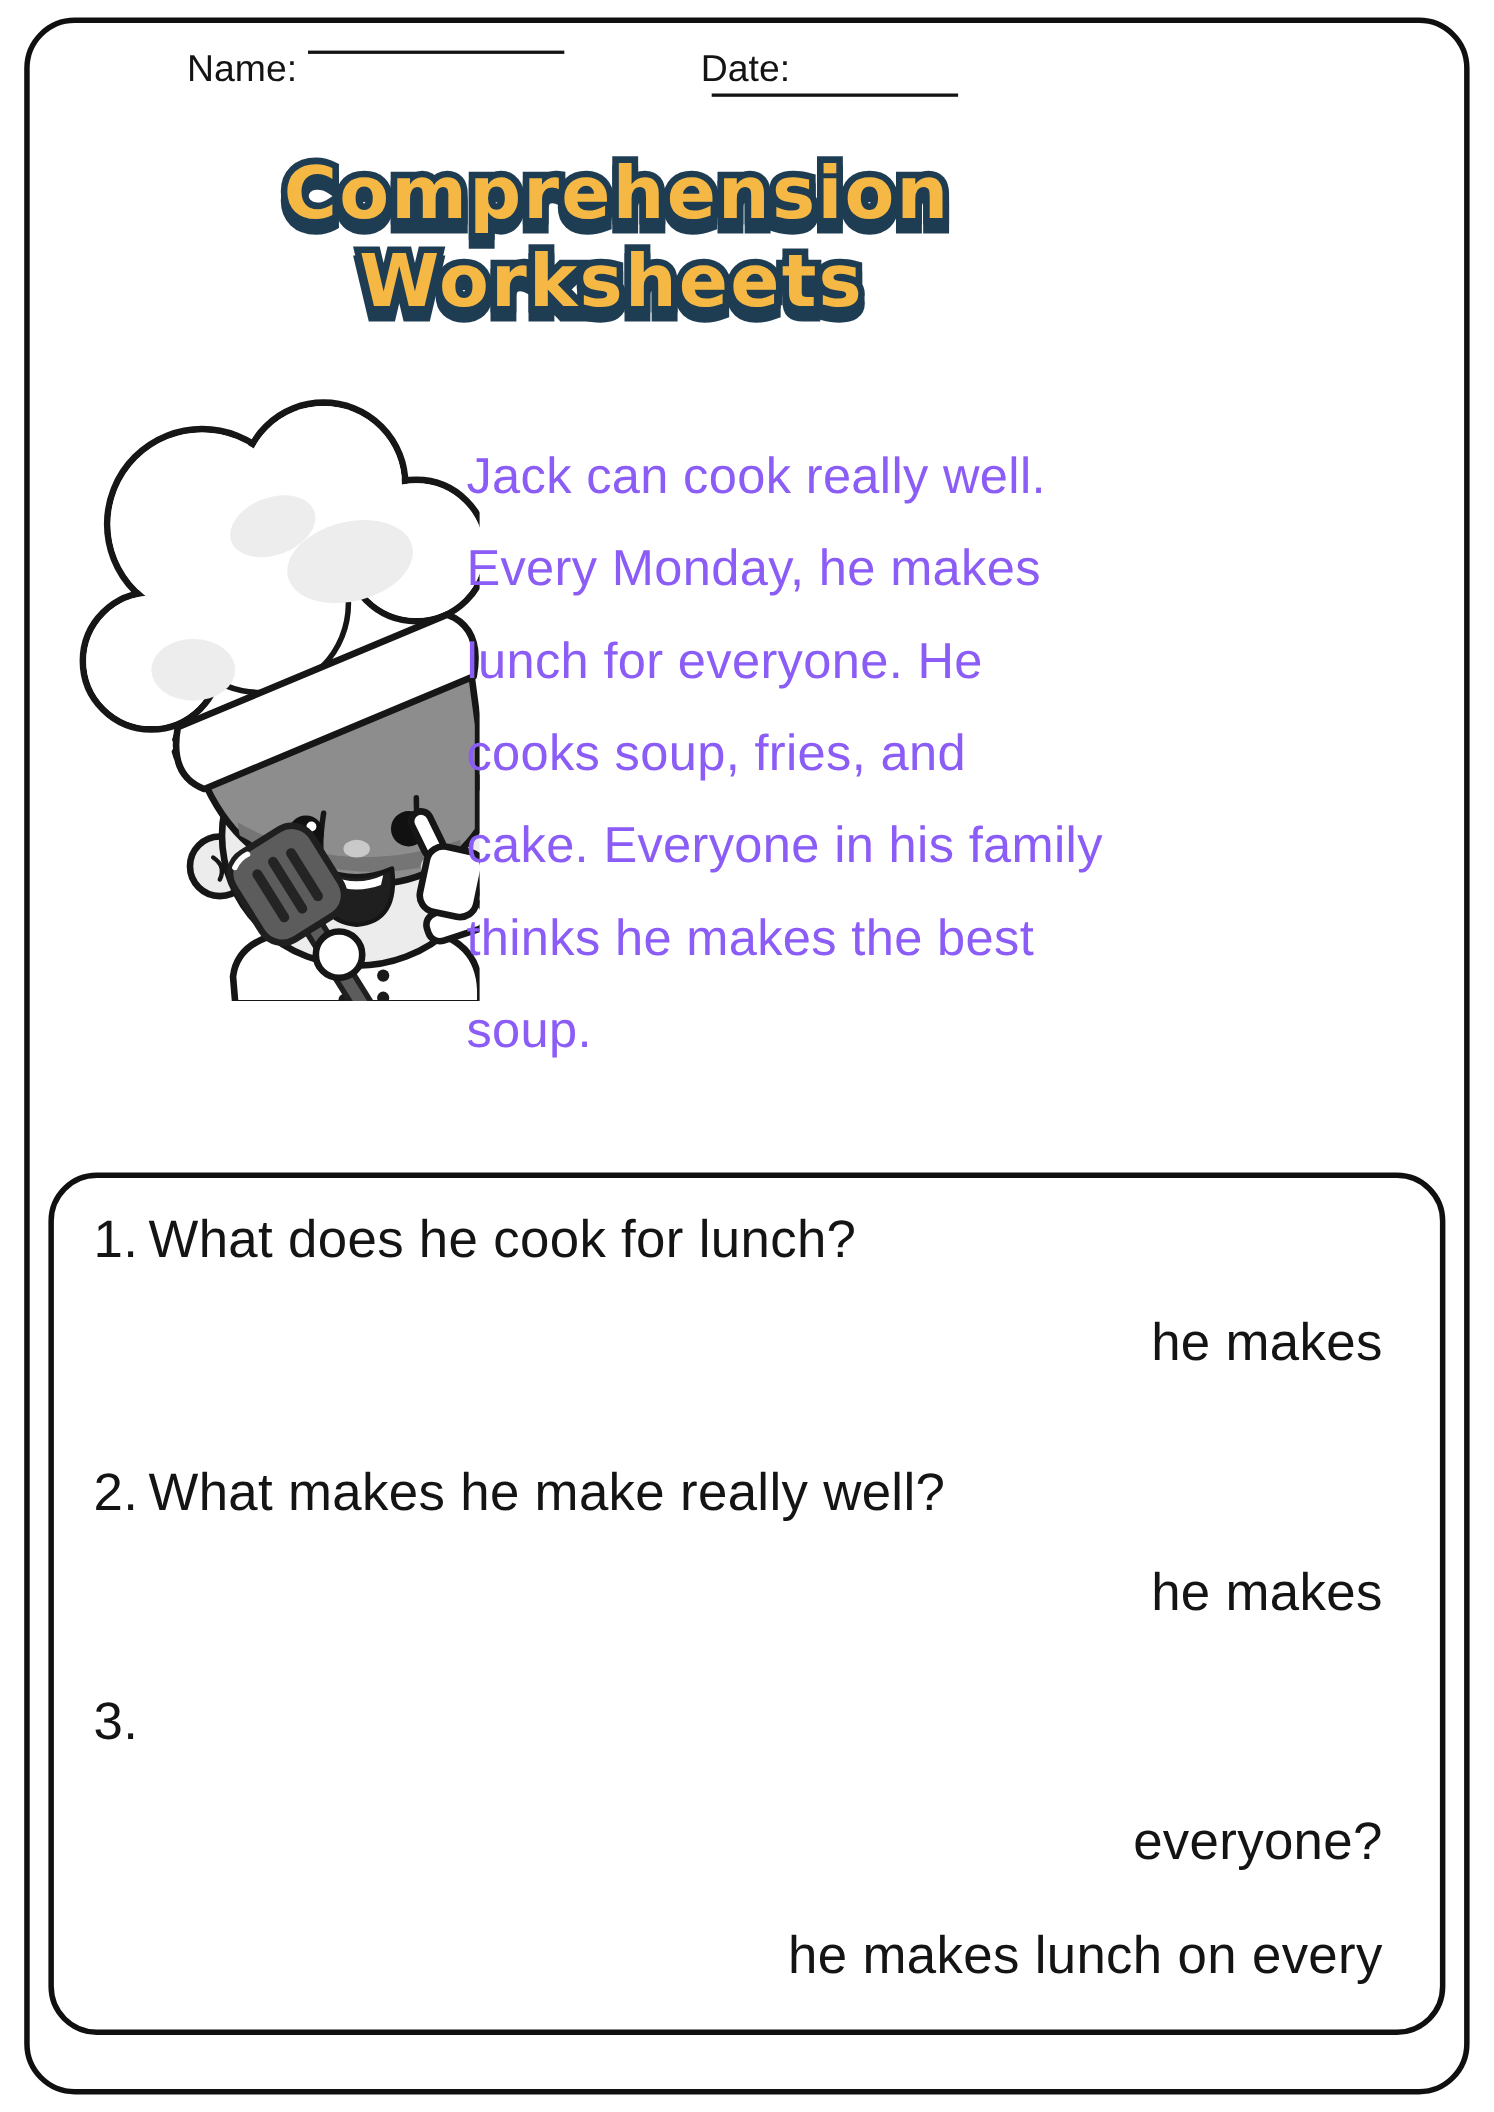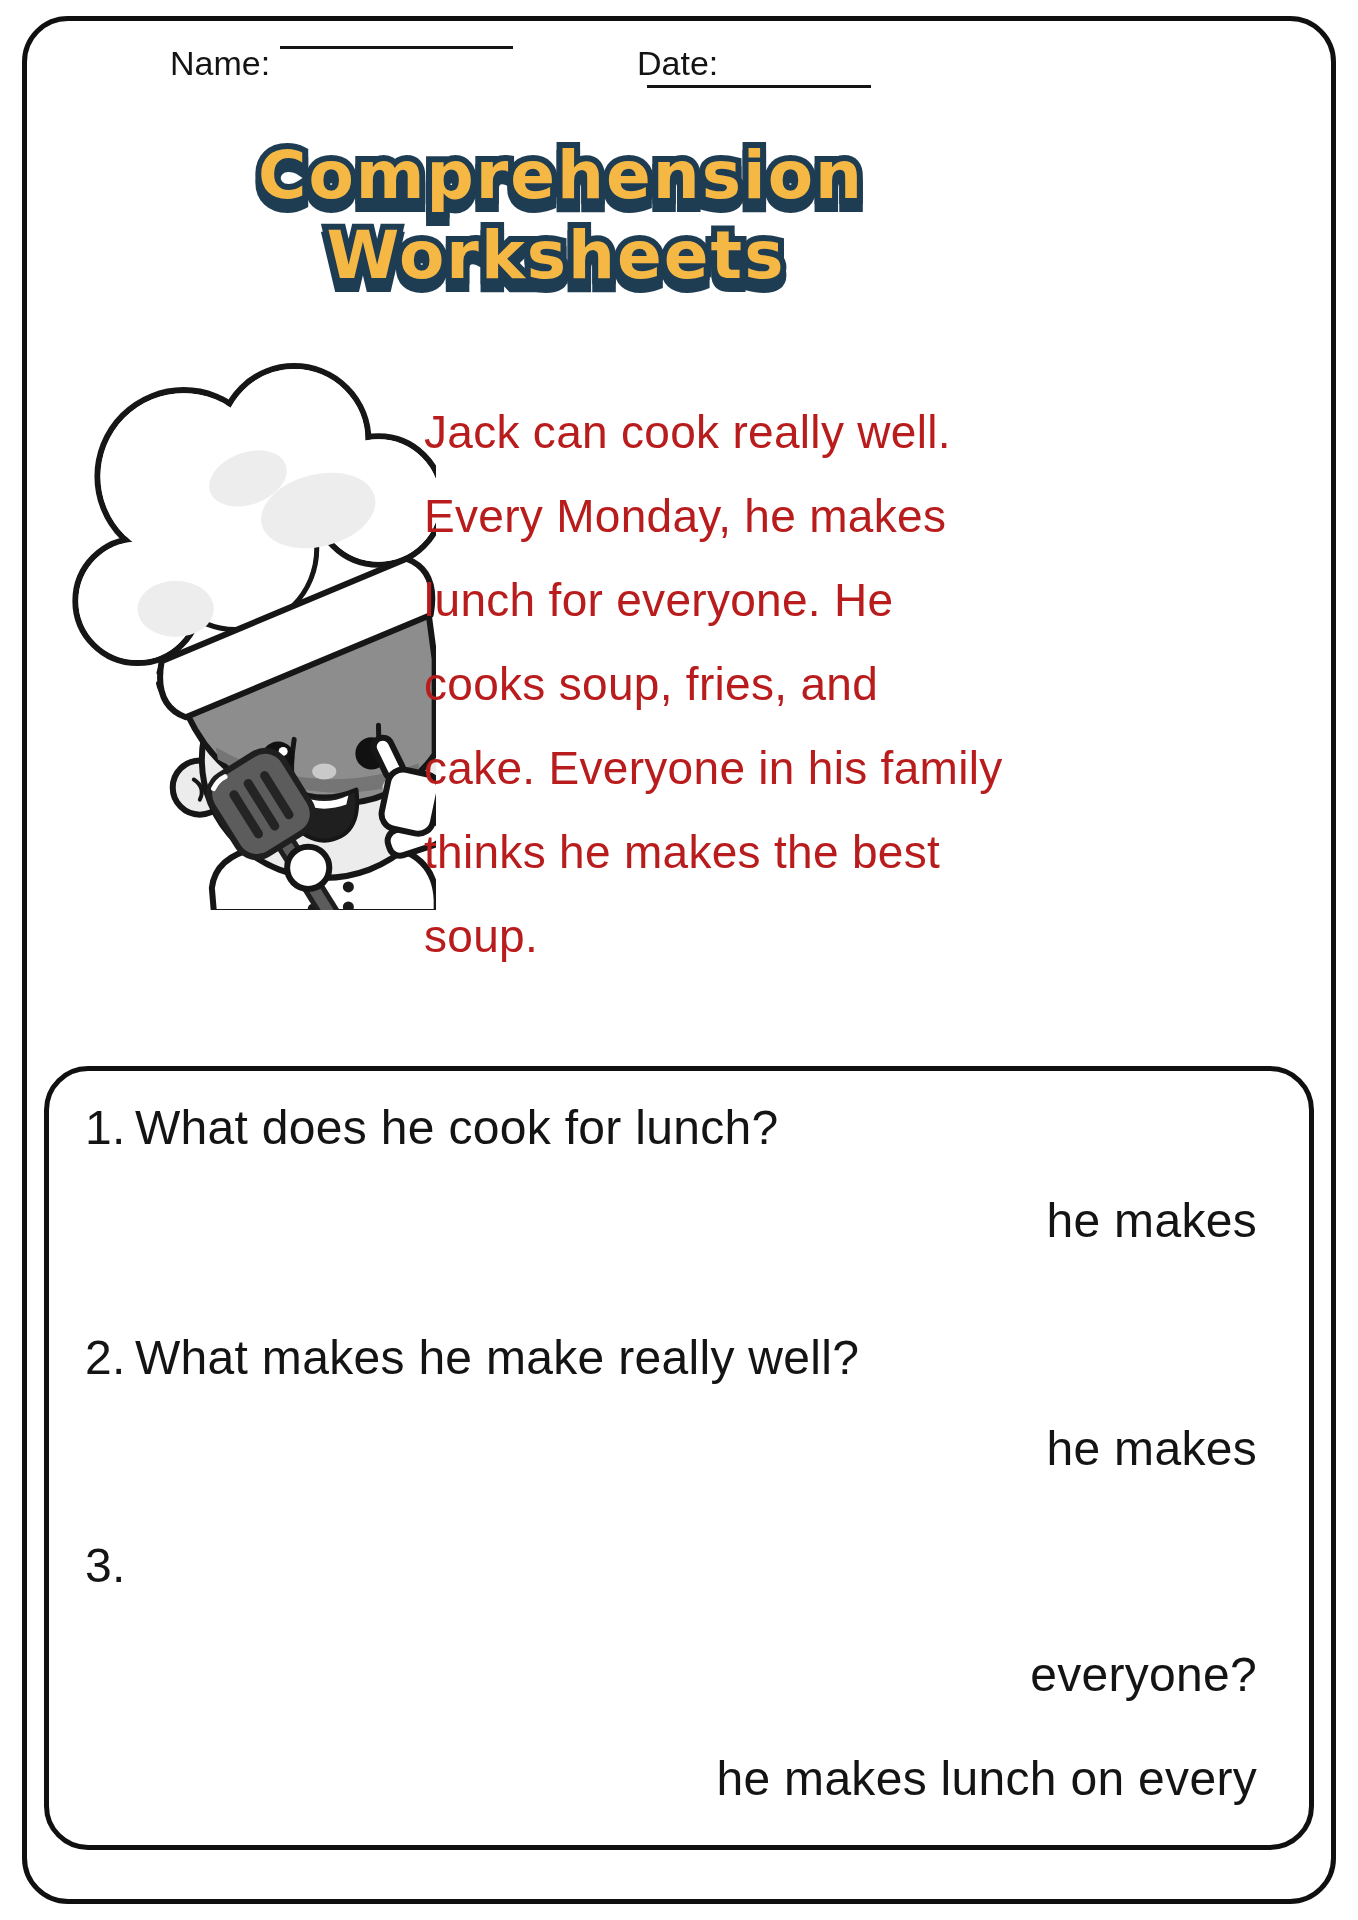--- a/index.html
+++ b/index.html
@@ -22,21 +22,21 @@
   .tline1{top:12px;margin-left:10px;}
   .tline2{top:92px;}
   .tlayer{position:absolute;left:0;right:0;top:0;}
   .t-shadow{color:#1e3c52;-webkit-text-stroke:12px #1e3c52;transform:translateY(8px);}
   .t-outline{color:#1e3c52;-webkit-text-stroke:12px #1e3c52;}
   .t-fill{color:#f5b845;}
   
   .chef{position:absolute;left:64px;top:358px;width:372px;height:552px;}
   
   .passage{position:absolute;left:424px;top:390px;width:710px;
-           font-size:46px;line-height:84px;letter-spacing:.3px;white-space:pre-line;color:#b91c1c;}
+           font-size:46px;line-height:84px;letter-spacing:.3px;white-space:pre-line;color:#8b5cf6;}
   
   .qpanel{position:absolute;left:44px;top:1066px;width:1270px;height:784px;
           border:5px solid #101010;border-radius:44px;box-sizing:border-box;}
   .q-row{position:absolute;left:36px;right:52px;height:62px;display:flex;
          align-items:flex-end;font-size:48px;letter-spacing:.3px;color:#141414;}
   .q-row .q-num{flex:none;width:50px;}
   .q-indent{left:81px;flex-direction:column;}
   .blank{flex:1 1 auto;height:2px;border-bottom:4px solid #141414;margin:0 0 9px 24px;}
   .rq1{top:22px;}
   .rq1a{top:122px;}

